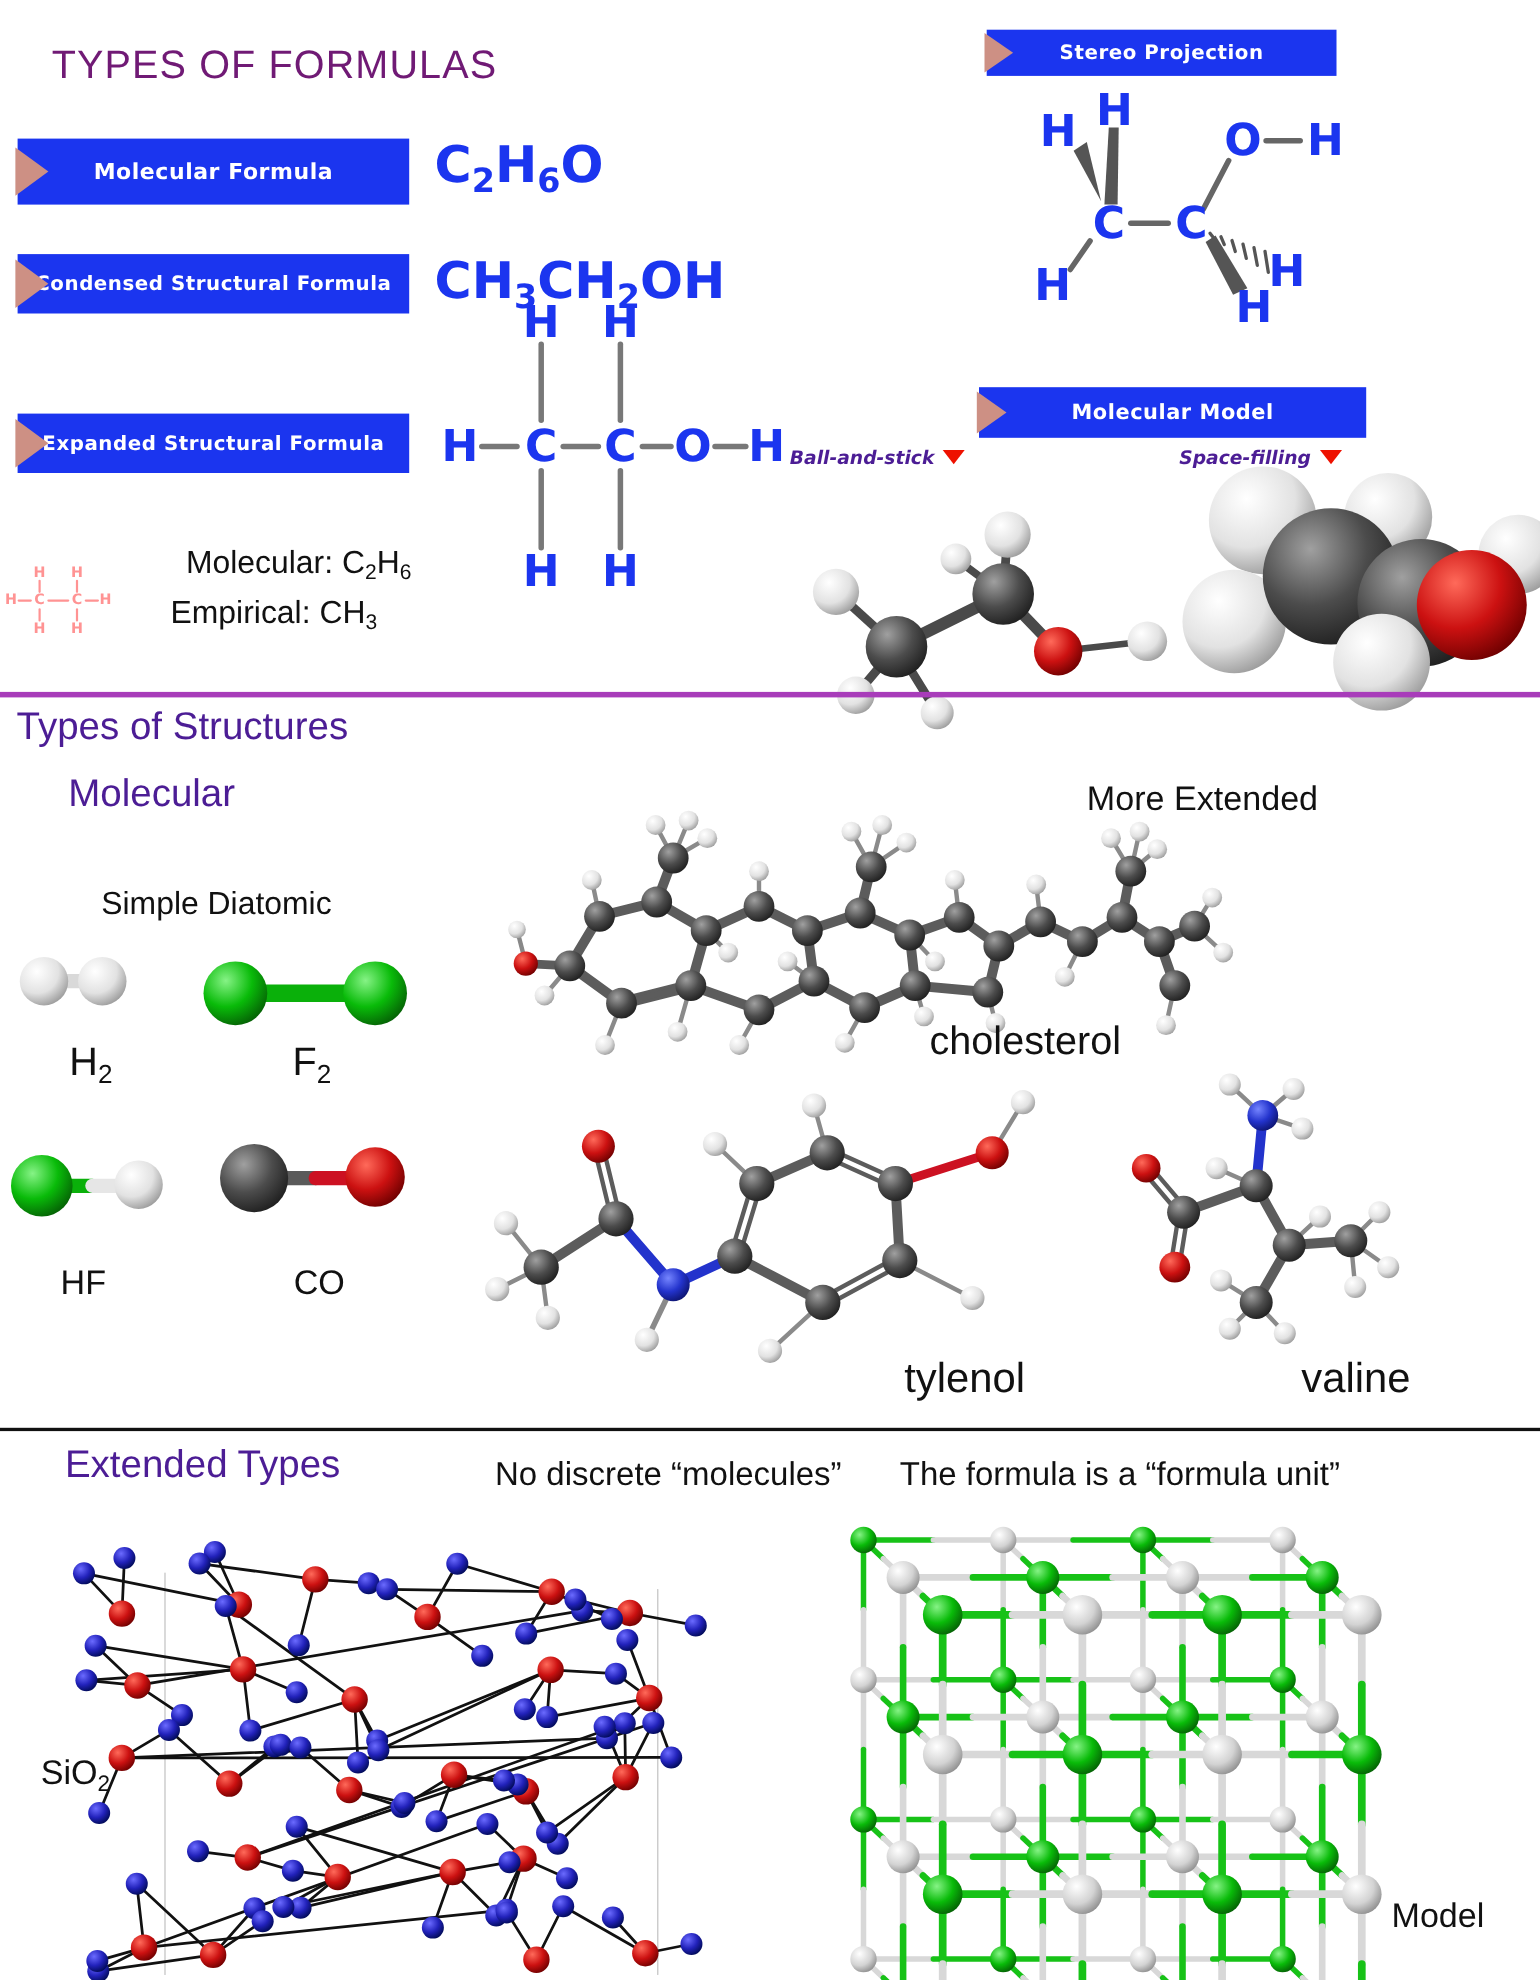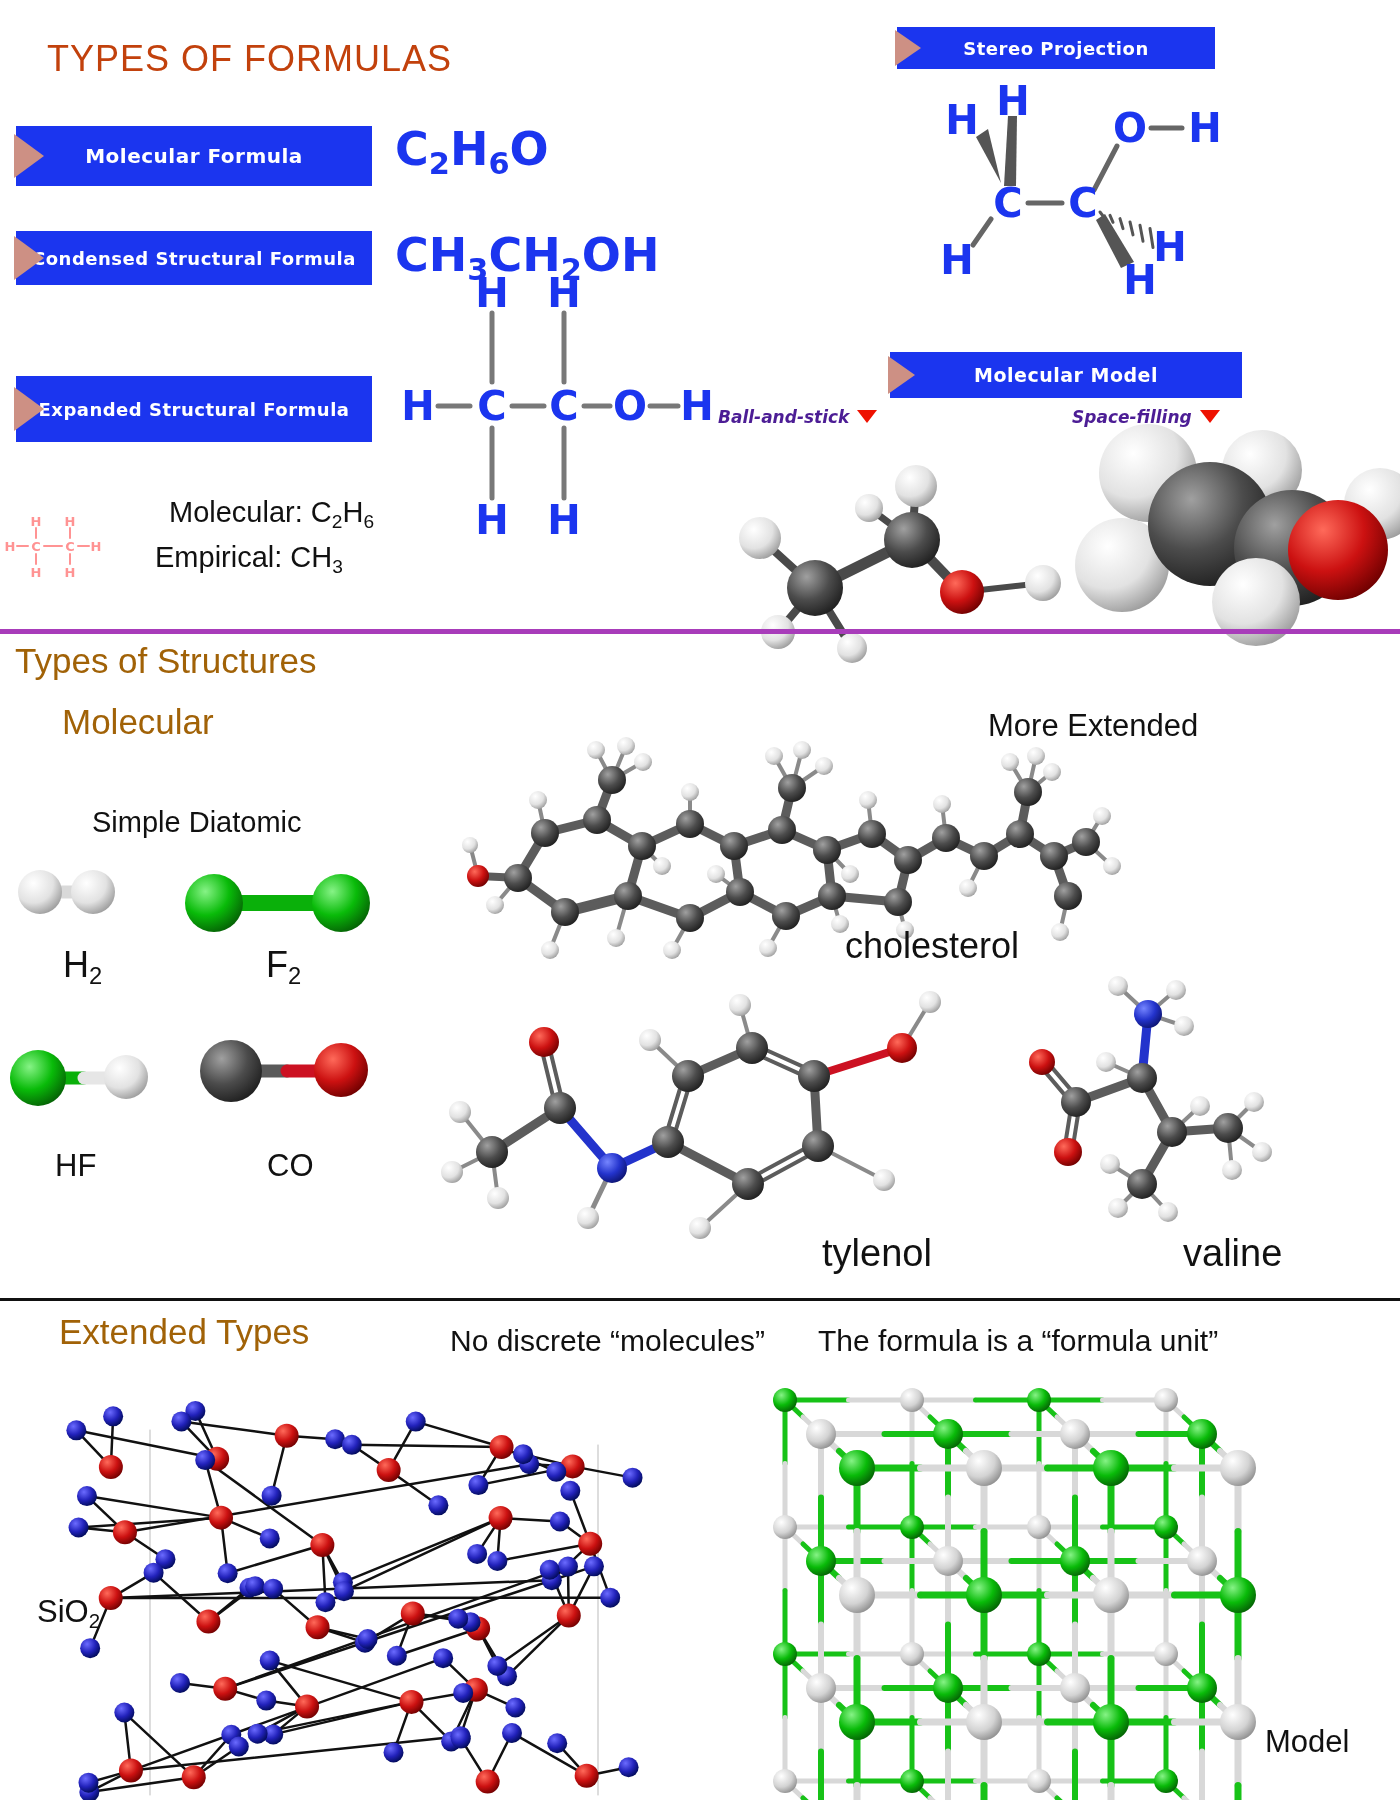--- a/index.html
+++ b/index.html
@@ -1,29 +1,29 @@
 <!DOCTYPE html>
 <html><head>
 <meta charset="utf-8">
 <style>
   html,body{margin:0;padding:0;background:#fff;}
   #page{position:relative;width:1400px;height:1800px;background:#ffffff;overflow:hidden;
         font-family:"Liberation Sans",sans-serif;}
   .abs{position:absolute;white-space:nowrap;}
-  .title{font-size:36px;color:#c2410c;letter-spacing:1px;}
+  .title{font-size:36px;color:#701a75;letter-spacing:1px;}
   .banner{position:absolute;background:#1b35ef;display:flex;align-items:center;justify-content:center;}
   .banner .txt{color:#ffffff;font-weight:bold;font-size:20px;letter-spacing:0.5px;
                font-family:"DejaVu Sans",sans-serif;}
   .banner .arrow{position:absolute;left:-2px;top:50%;transform:translateY(-50%);width:0;height:0;
                  border-top:22px solid transparent;border-bottom:22px solid transparent;
                  border-left:30px solid #cd9084;}
   .bluef{color:#1b35ef;font-weight:bold;font-size:46px;font-family:"DejaVu Sans",sans-serif;text-align:right;}
   .sub{font-size:0.66em;vertical-align:-0.3em;}
   .blkline{font-size:29px;color:#111;}
-  .redhead{color:#a16207;font-size:35px;}
+  .redhead{color:#4c1d95;font-size:35px;}
   .plainlbl{color:#111;}
   .modlbl{font-size:17px;font-weight:bold;color:#4c1d95;font-family:"DejaVu Sans",sans-serif;font-style:italic;}
   .tri{display:inline-block;width:0;height:0;border-left:10px solid transparent;
        border-right:10px solid transparent;border-top:13px solid #ee1100;margin-left:8px;}
   .divider-purple{position:absolute;left:0;width:1400px;height:5px;background:#a83cba;}
   .divider-black{position:absolute;left:0;width:1400px;height:3px;background:#111;}
   .blue-letter{position:absolute;transform:translate(-50%,-50%);font-family:"DejaVu Sans",sans-serif;
                font-weight:bold;font-size:40px;color:#1b35ef;}
   .pink-letter{position:absolute;transform:translate(-50%,-50%);font-family:"DejaVu Sans",sans-serif;
                font-weight:bold;font-size:13px;color:#ff9393;}
@@ -819,21 +819,21 @@
     <span class="txt">Molecular Formula</span>
   </div>
   <div class="abs bluef" style="left:395px;top:122px"><span>C</span><span class="sub">2</span><span>H</span><span class="sub">6</span><span>O</span></div>
 
   <div class="banner" style="left:16px;top:231px;width:356px;height:54px">
     <span class="arrow"></span>
     <span class="txt" style="font-size:18px">Condensed Structural Formula</span>
   </div>
   <div class="abs bluef" style="left:395px;top:228px"><span>CH</span><span class="sub">3</span><span>CH</span><span class="sub">2</span><span>OH</span></div>
 
-  <div class="banner" style="left:16px;top:376px;width:356px;height:66px">
+  <div class="banner" style="left:16px;top:376px;width:356px;height:54px">
     <span class="arrow"></span>
     <span class="txt" style="font-size:18px">Expanded Structural Formula</span>
   </div>
 
   <div class="banner" style="left:890px;top:352px;width:352px;height:46px">
     <span class="arrow" style="border-top-width:19px;border-bottom-width:19px;border-left-width:27px"></span>
     <span class="txt" style="font-size:19px">Molecular Model</span>
   </div>
 
   <div class="banner" style="left:897px;top:27px;width:318px;height:42px">

